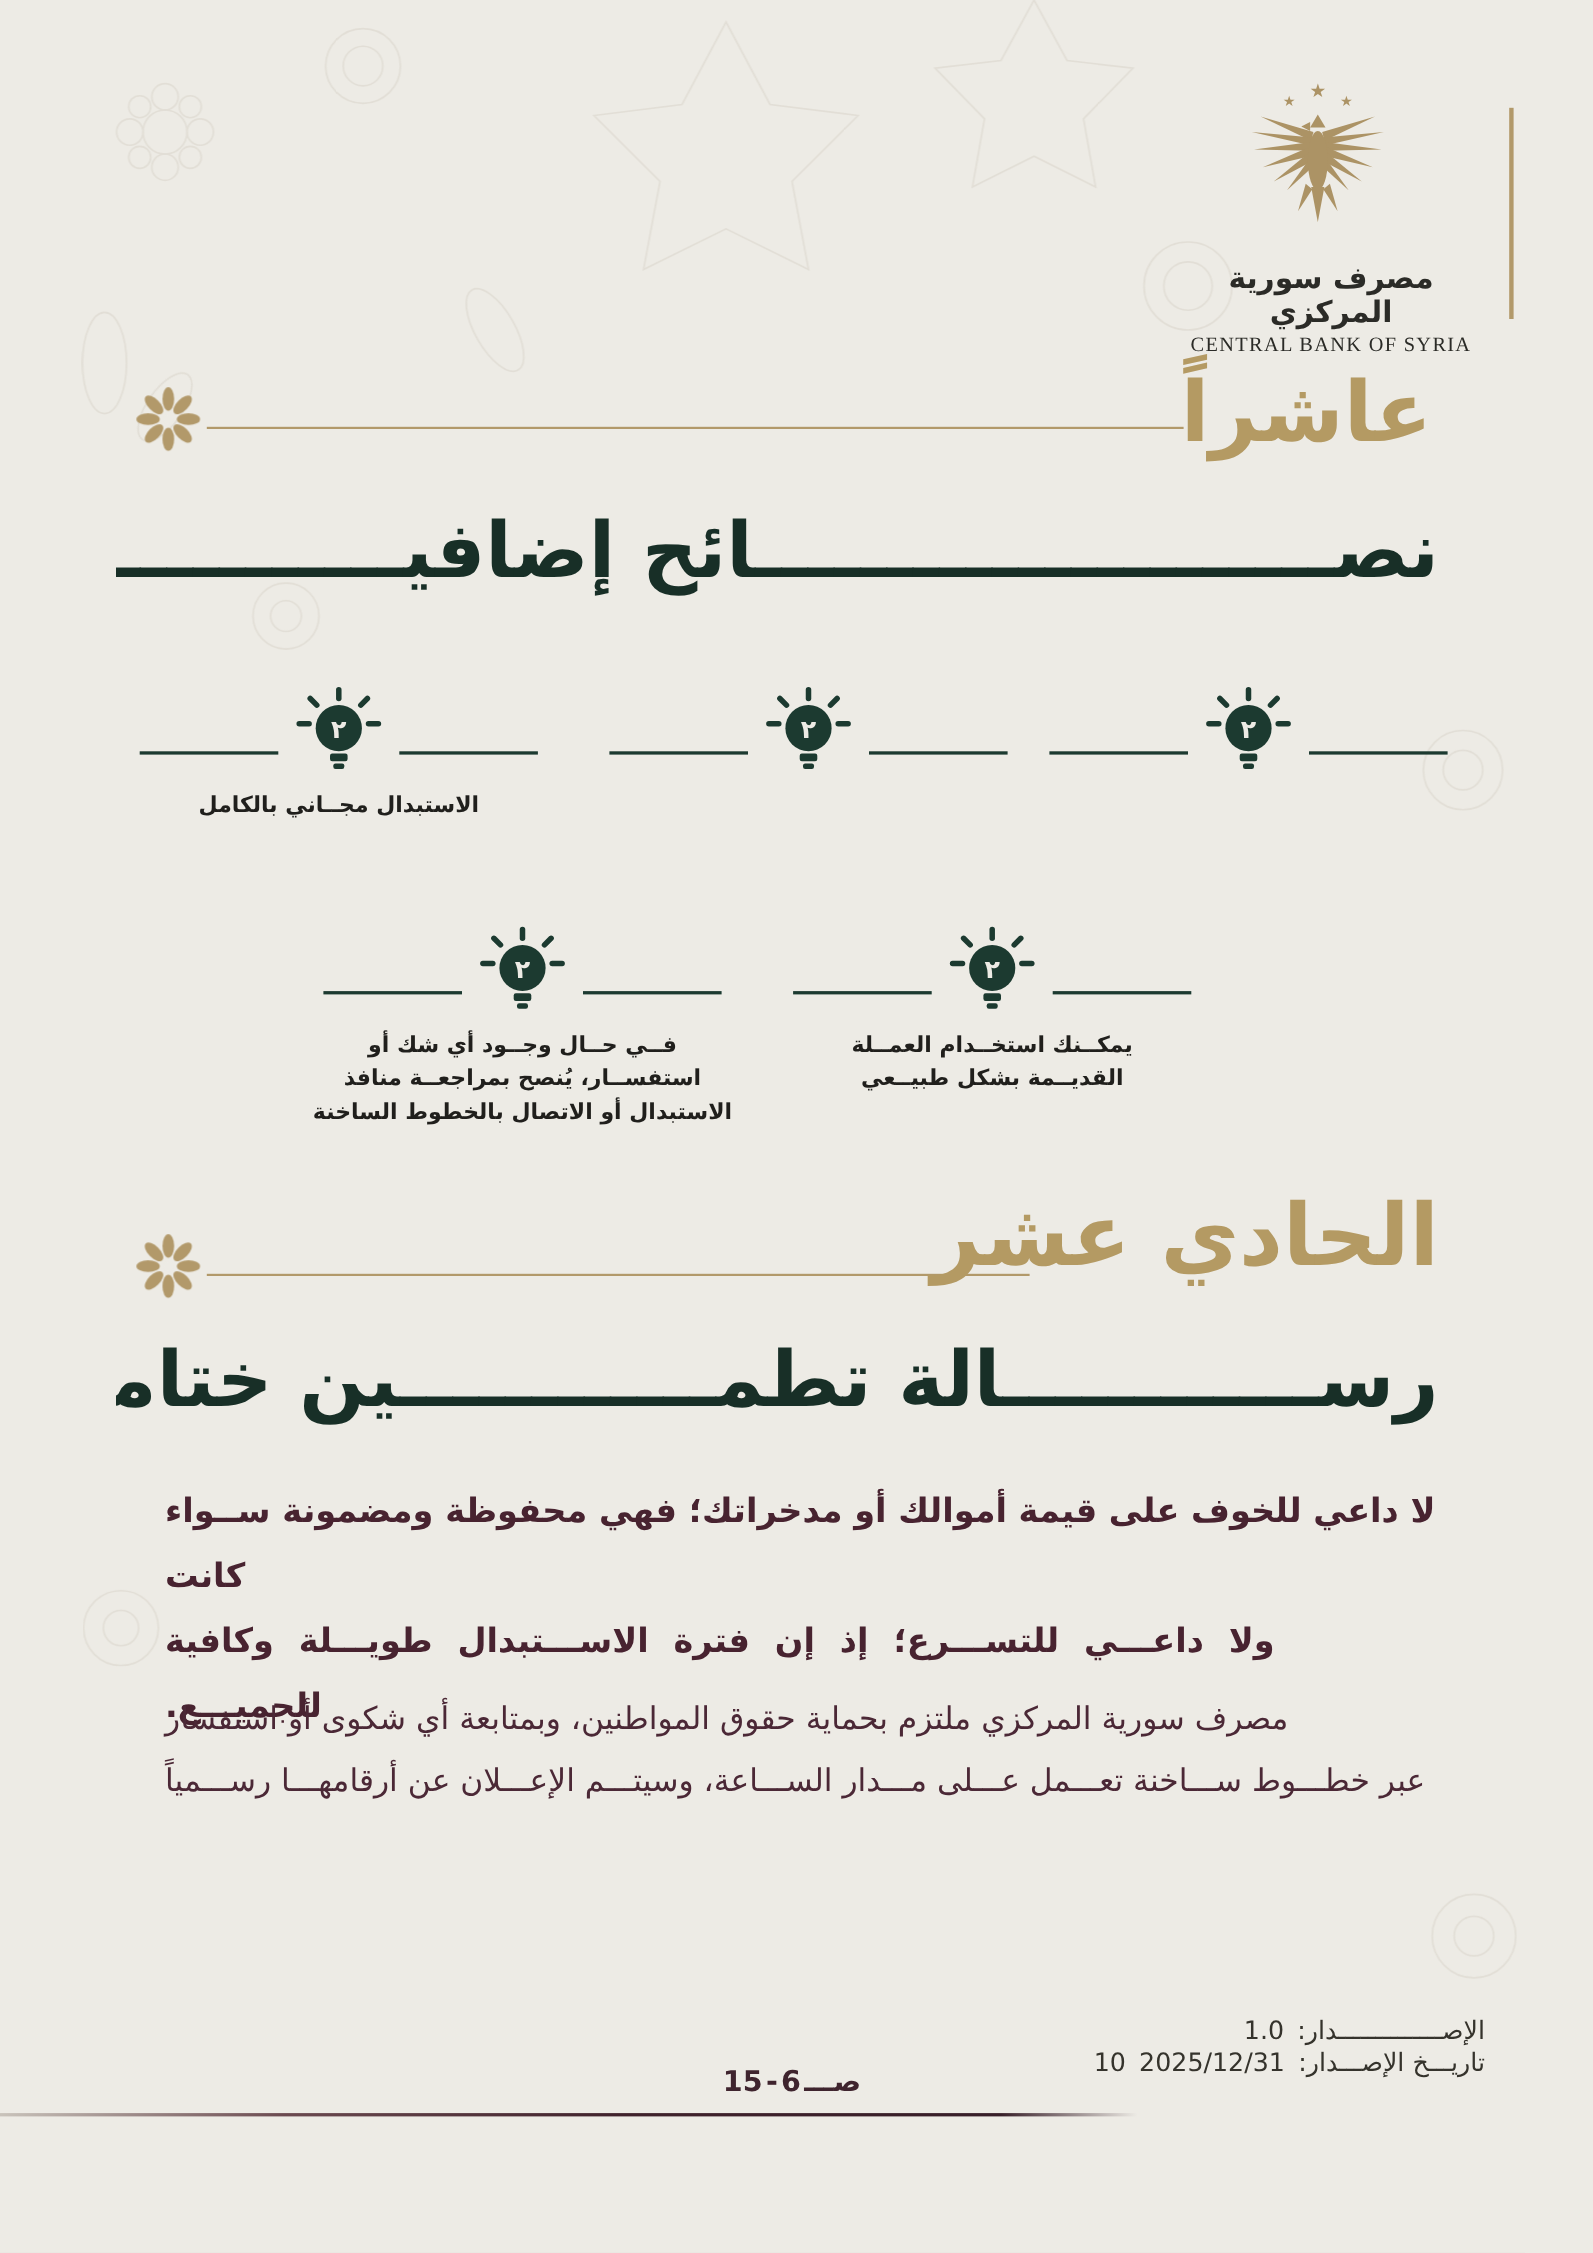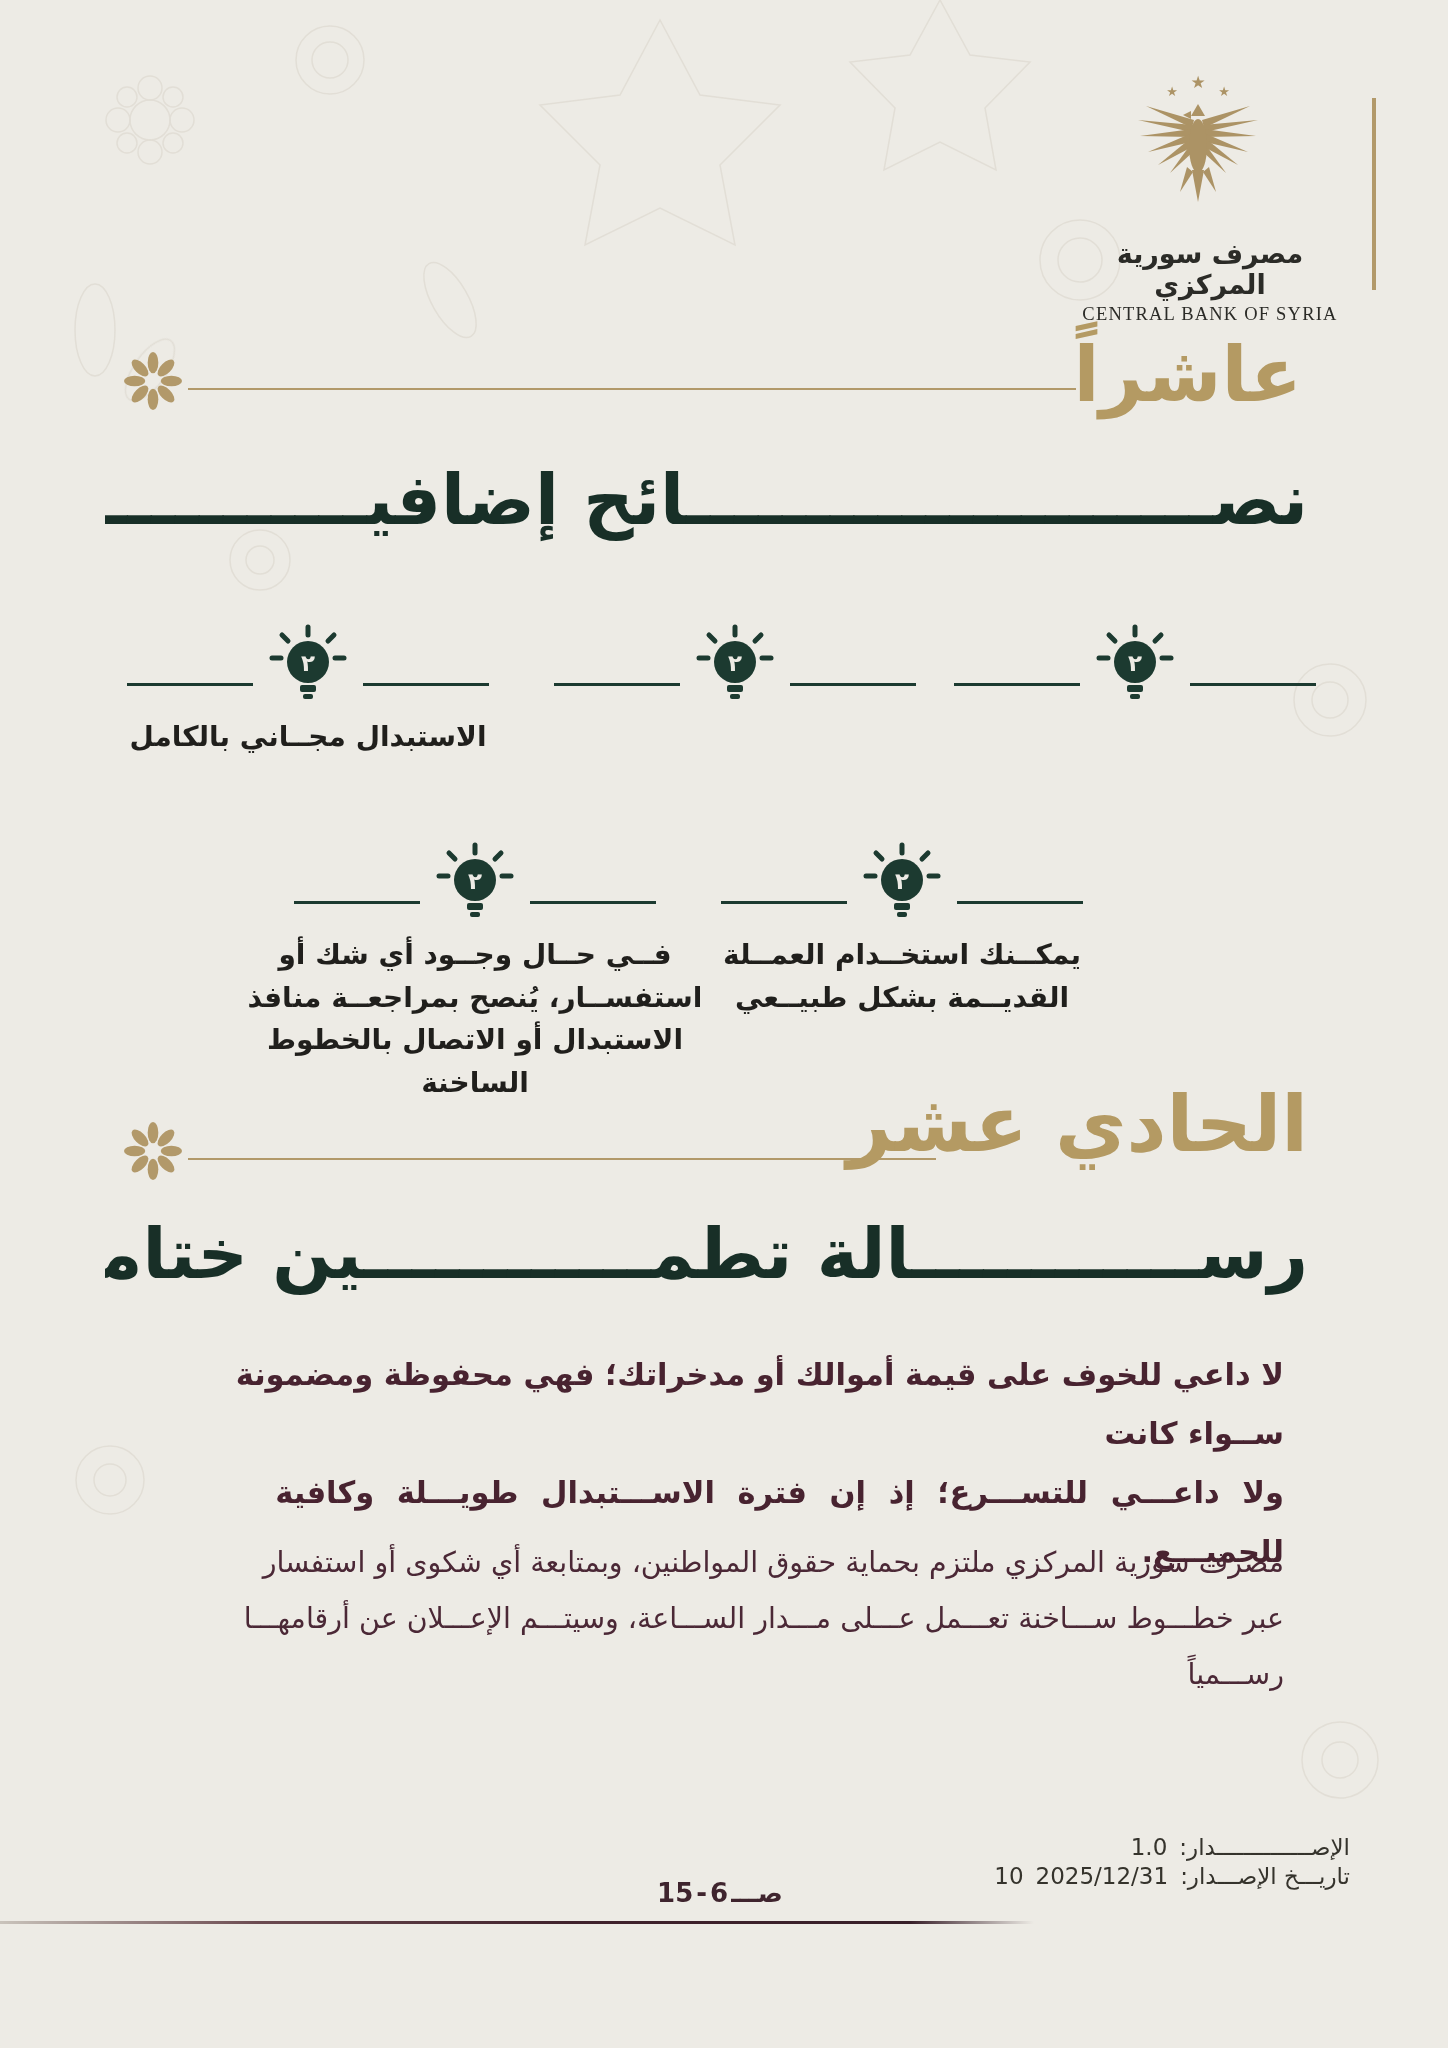--- a/index.html
+++ b/index.html
@@ -26,28 +26,28 @@
   .big-title{position:absolute;left:105px;right:140px;direction:rtl;text-align:center;
              white-space:nowrap;overflow:hidden;font-weight:bold;color:#182f27;font-size:70px;line-height:1.5;}
   .big-title.ten{top:448px;}
   .big-title.eleven{top:1202px;}
   
   .tip{position:absolute;text-align:center;direction:rtl;}
   .tip-iconrow{display:flex;justify-content:center;align-items:flex-end;}
   .flank{width:126px;height:3px;background:#1c3a30;margin-bottom:20px;}
   .flank.left{margin-right:6px;}
   .flank.right{margin-left:6px;}
-  .tip-text{margin-top:10px;font-size:28px;font-weight:600;color:#201f1c;line-height:1.52;white-space:pre-line;}
+  .tip-text{margin-top:10px;font-size:20px;font-weight:600;color:#201f1c;line-height:1.52;white-space:pre-line;}
   .tip1{top:622px;left:925px;width:420px;}
   .tip2{top:622px;left:525px;width:420px;}
   .tip3{top:622px;left:98px;width:420px;}
   .tip4{top:840px;left:672px;width:460px;}
   .tip5{top:840px;left:225px;width:500px;}
   
-  .para{position:absolute;left:150px;right:164px;direction:rtl;text-align:right;}
+  .para{position:absolute;left:150px;right:136px;direction:rtl;text-align:left;}
   .para-bold{top:1346px;font-size:30.5px;font-weight:bold;color:#482330;line-height:1.93;}
   .para-bold .l3{word-spacing:12px;}
   .para-reg{top:1535px;font-size:28.5px;color:#4b2836;line-height:1.97;}
   
   .foot-row{position:absolute;right:98px;direction:rtl;display:flex;gap:12px;
             font-size:23px;color:#35332c;align-items:baseline;}
   .foot-version{top:1834px;}
   .foot-date{top:1863px;}
   .ltr{direction:ltr;unicode-bidi:isolate;}
   .page-num{position:absolute;left:620px;top:1878px;width:200px;direction:rtl;display:flex;

